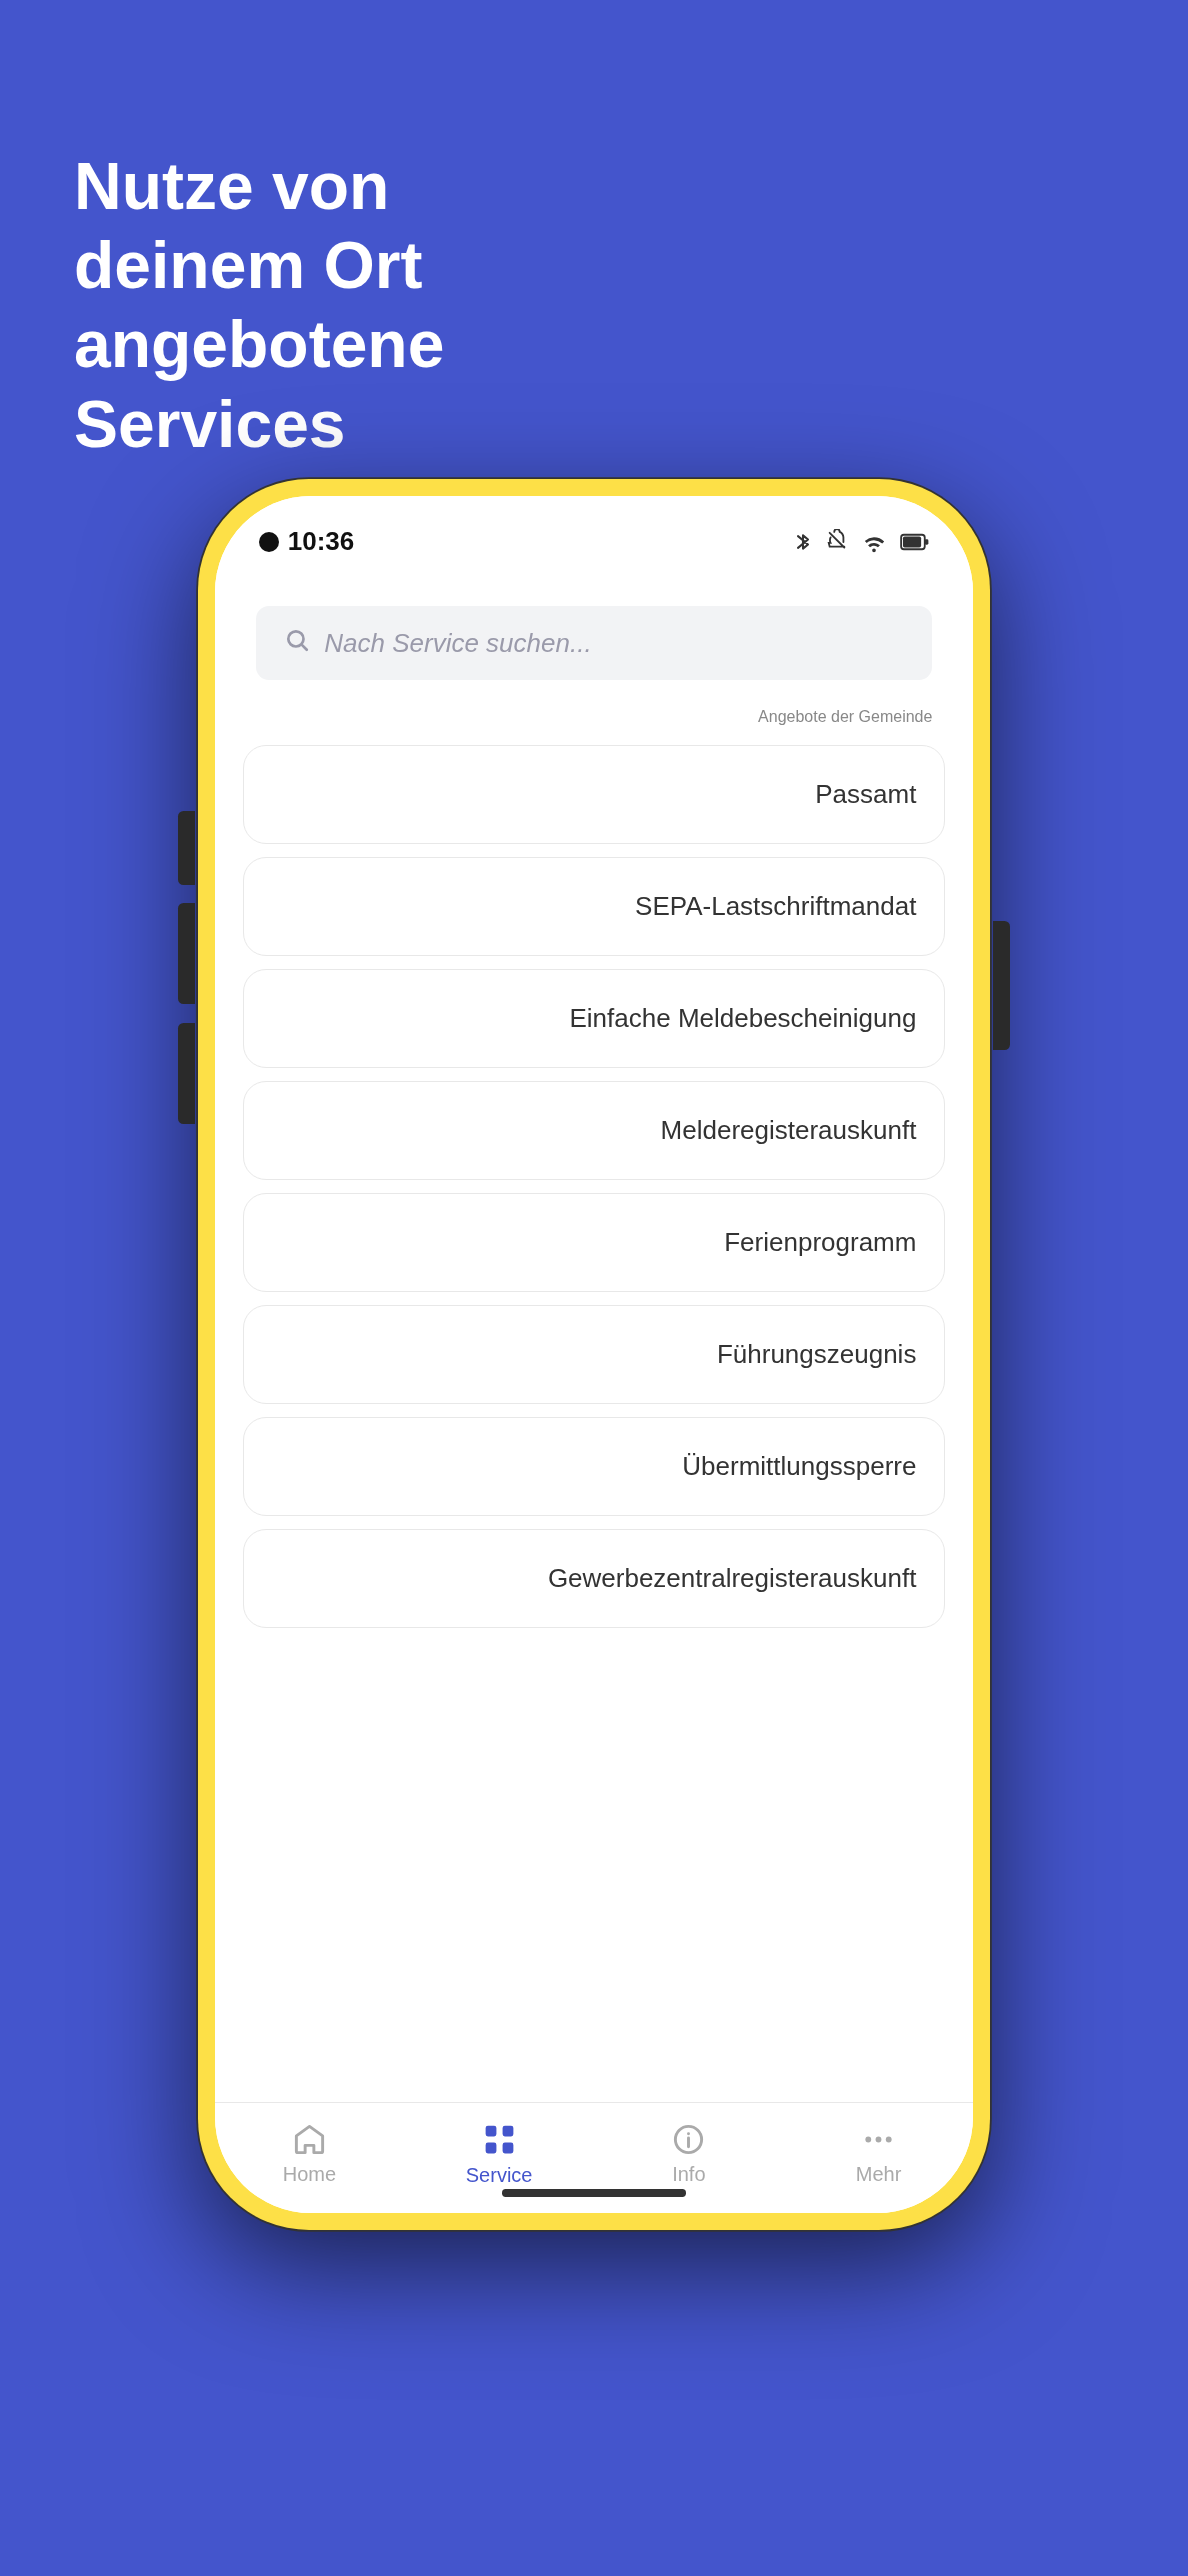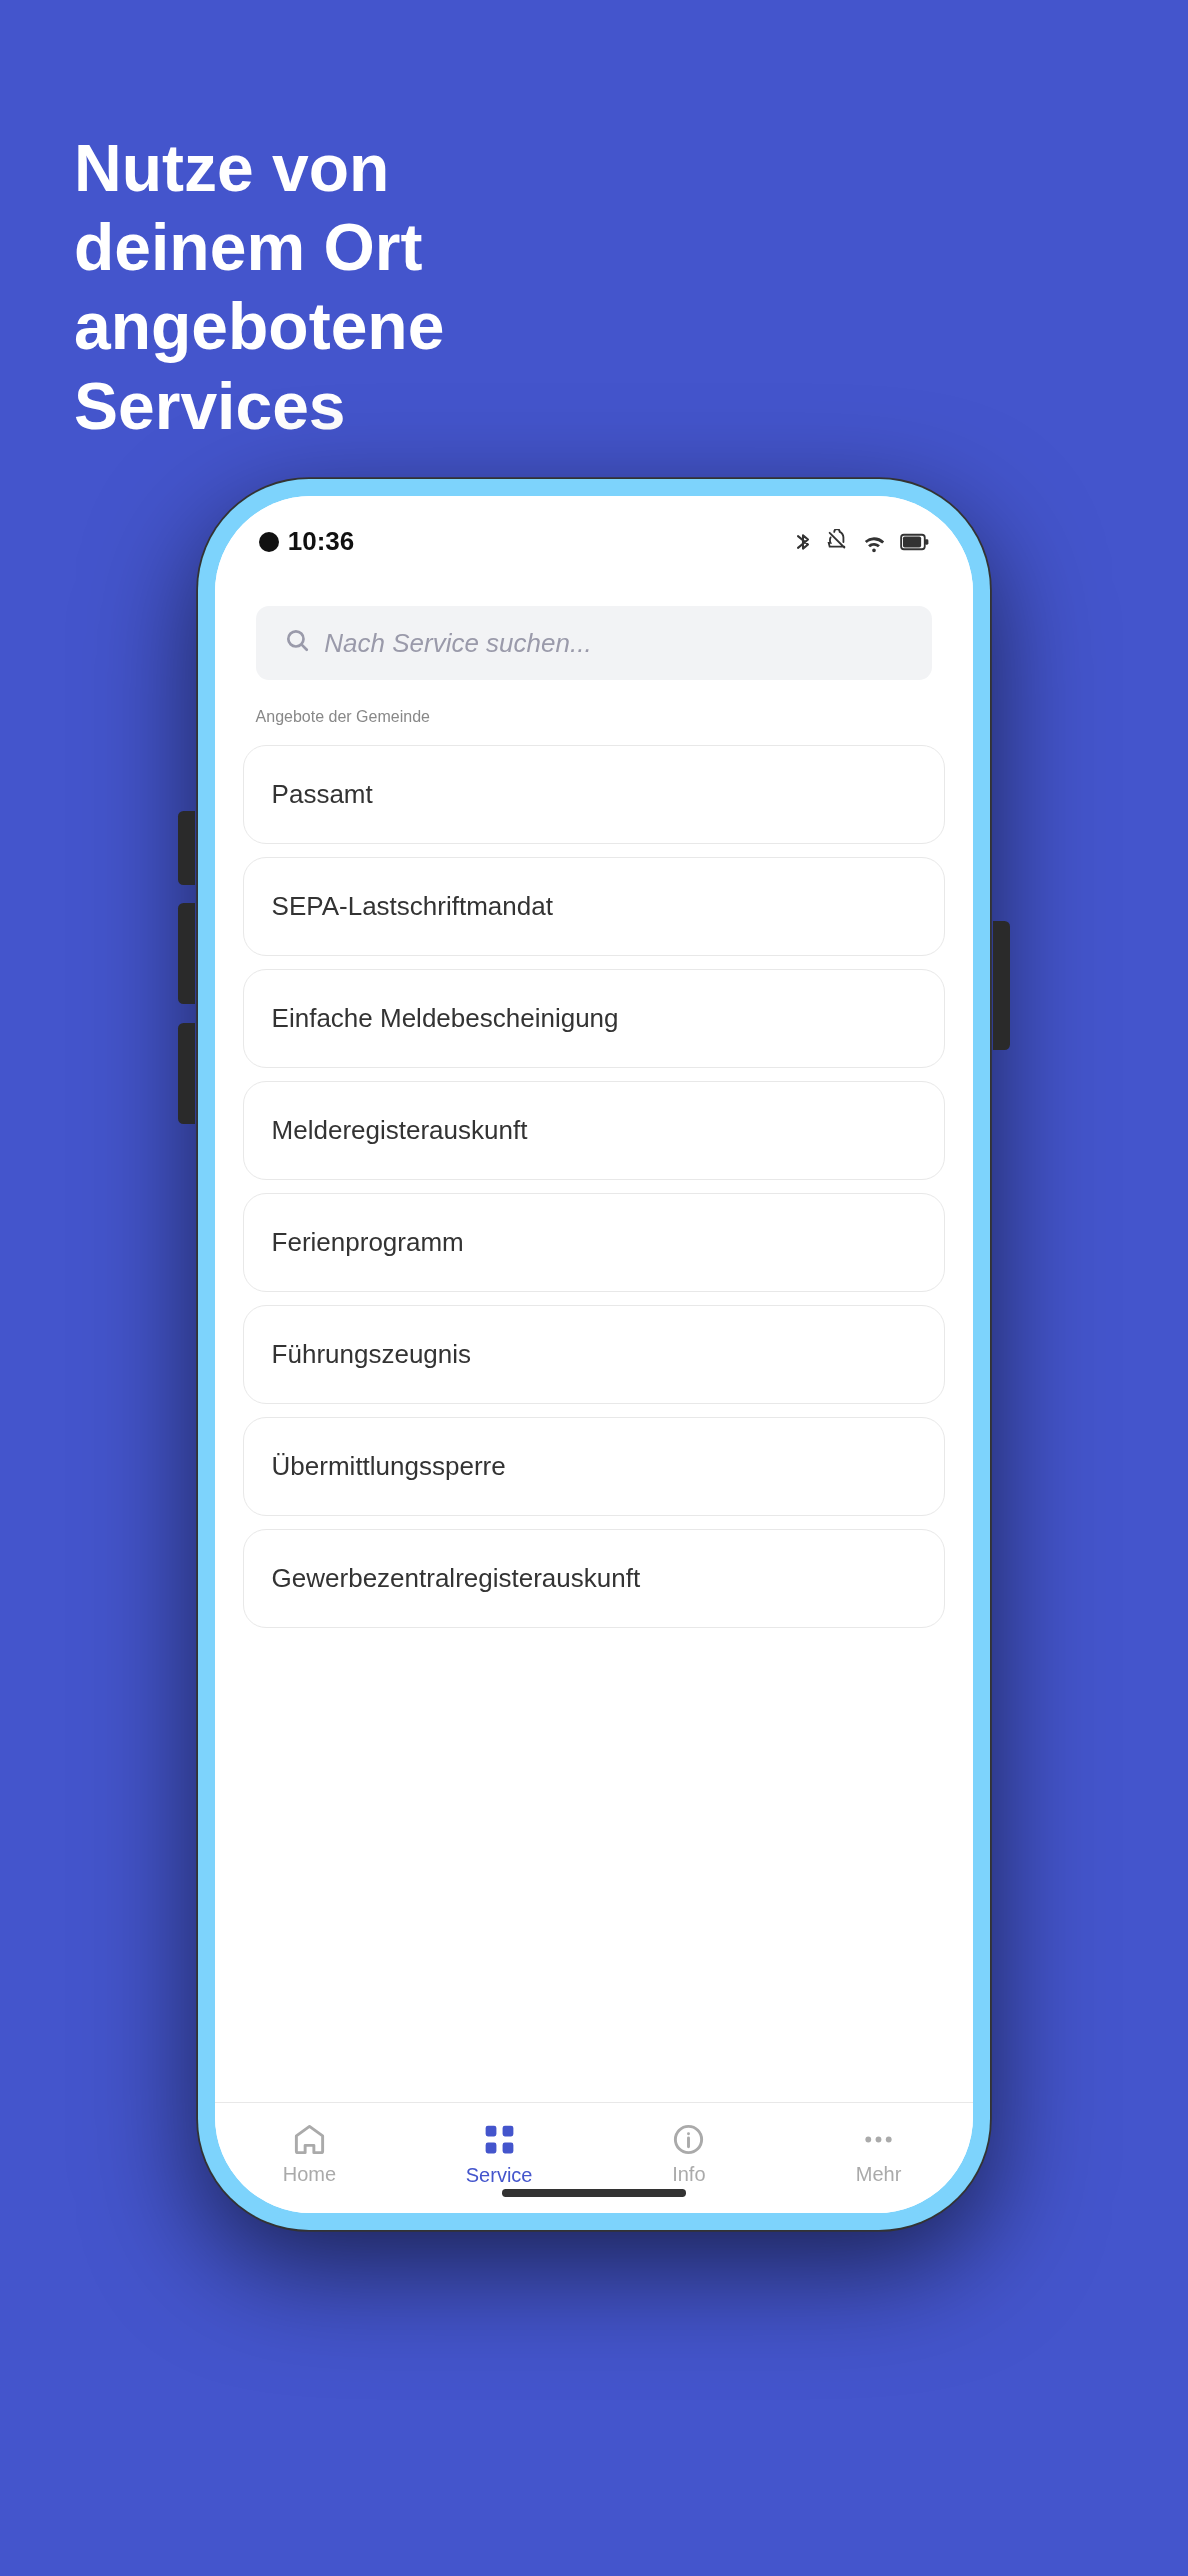--- a/index.html
+++ b/index.html
@@ -8,21 +8,21 @@
       width: 1188px;
       height: 2576px;
       background-color: #4455cc;
       font-family: -apple-system, BlinkMacSystemFont, 'Segoe UI', sans-serif;
       position: relative;
       overflow: hidden;
     }
 
     .hero-text {
       position: absolute;
-      top: 129px;
+      top: 147px;
       left: 74px;
       color: white;
       font-size: 66px;
       font-weight: 600;
       line-height: 1.2;
       max-width: 553px;
     }
 
     .phone-wrapper {
       position: absolute;
@@ -31,26 +31,27 @@
       transform: translateX(-50%);
       width: 792px;
       height: 1751px;
     }
 
     
     .phone-shell {
       position: relative;
       width: 100%;
       height: 100%;
-      background: #7dd3fc;
+      background: #fde047;
       border-radius: 111px;
       padding: 16.6px;
       box-shadow:
         0 0 0 1.8px #333,
         0 37px 111px rgba(0,0,0,0.6);
+      text-align: right;
     }
 
     
     .phone-shell::before {
       content: '';
       position: absolute;
       left: -20px;
       top: 332px;
       width: 16.6px;
       height: 74px;

